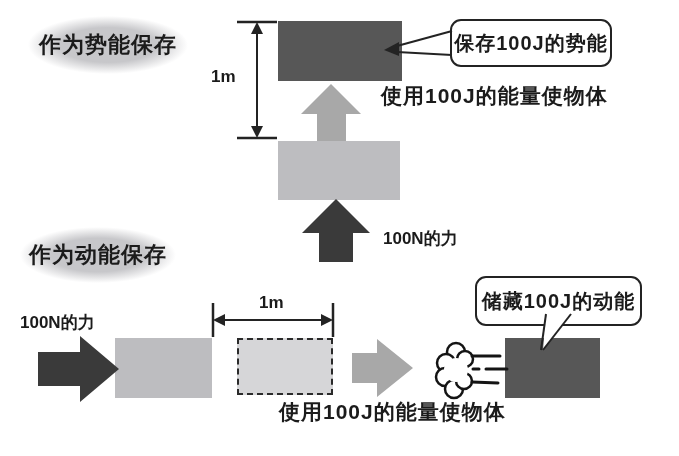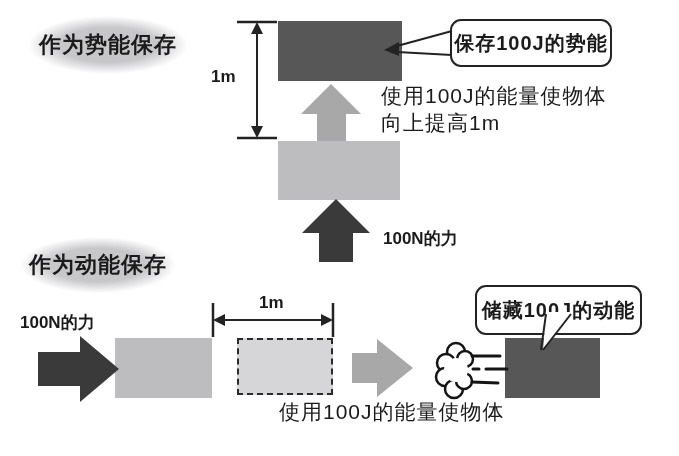--- a/index.html
+++ b/index.html
@@ -15,59 +15,58 @@
   }
   .box{position:absolute;}
   .dark-box{background:#575757;}
   .light-box{background:#bdbdc0;}
   .dashed-box{background:#d6d6d8;border:2px dashed #2a2a2a;box-sizing:border-box;}
   .bubble{
     position:absolute;display:flex;align-items:center;justify-content:center;
     border:2px solid #232323;border-radius:11px;background:#ffffff;
     font-size:20px;font-weight:bold;white-space:nowrap;letter-spacing:1px;
   }
-  .caption{position:absolute;font-size:21px;font-weight:normal;line-height:27px;letter-spacing:1px;white-space:nowrap;}
+  .caption{position:absolute;font-size:21px;font-weight:bold;line-height:27px;letter-spacing:1px;white-space:nowrap;}
   .small-label{position:absolute;font-size:17px;font-weight:bold;white-space:nowrap;}
   svg.layer{position:absolute;left:0;top:0;width:679px;height:456px;pointer-events:none;}
 </style>
 </head>
 <body>
 
 <div class="canvas">
 
   <div class="abs ellipse-label" style="left:28px;top:16px;width:160px;height:58px;">作为势能保存</div>
 
   <div class="box dark-box" style="left:278px;top:21px;width:124px;height:60px;"></div>
 
   <div class="box light-box" style="left:278px;top:141px;width:122px;height:59px;"></div>
 
   <div class="small-label" style="left:211px;top:67px;">1m</div>
 
   <div class="bubble" style="left:450px;top:19px;width:158px;height:44px;">保存100J的势能</div>
 
   <div class="caption" style="left:381px;top:82px;">
     <div>使用100J的能量使物体</div>
-    <div>向上提高1m</div>
   </div>
 
   <div class="small-label" style="left:383px;top:227px;">100N的力</div>
 
-  <div class="abs ellipse-label" style="left:20px;top:237px;width:156px;height:56px;">作为动能保存</div>
+  <div class="abs ellipse-label" style="left:20px;top:227px;width:156px;height:56px;">作为动能保存</div>
 
   <div class="small-label" style="left:20px;top:311px;">100N的力</div>
 
   <div class="box light-box" style="left:115px;top:338px;width:97px;height:60px;"></div>
 
   <div class="small-label" style="left:259px;top:293px;">1m</div>
 
   <div class="box dashed-box" style="left:237px;top:338px;width:96px;height:57px;"></div>
 
   <div class="box dark-box" style="left:505px;top:338px;width:95px;height:60px;"></div>
 
-  <div class="bubble" style="left:475px;top:285px;width:163px;height:46px;">储藏100J的动能</div>
+  <div class="bubble" style="left:475px;top:276px;width:163px;height:46px;">储藏100J的动能</div>
 
   <div class="caption" style="left:279px;top:398px;">
     <div>使用100J的能量使物体</div>
   </div>
 
   <svg class="layer" viewBox="0 0 679 456">
 
     <g stroke="#232323" stroke-width="2.5">
       <line x1="237" y1="22" x2="277" y2="22"></line>
       <line x1="237" y1="138" x2="277" y2="138"></line>

